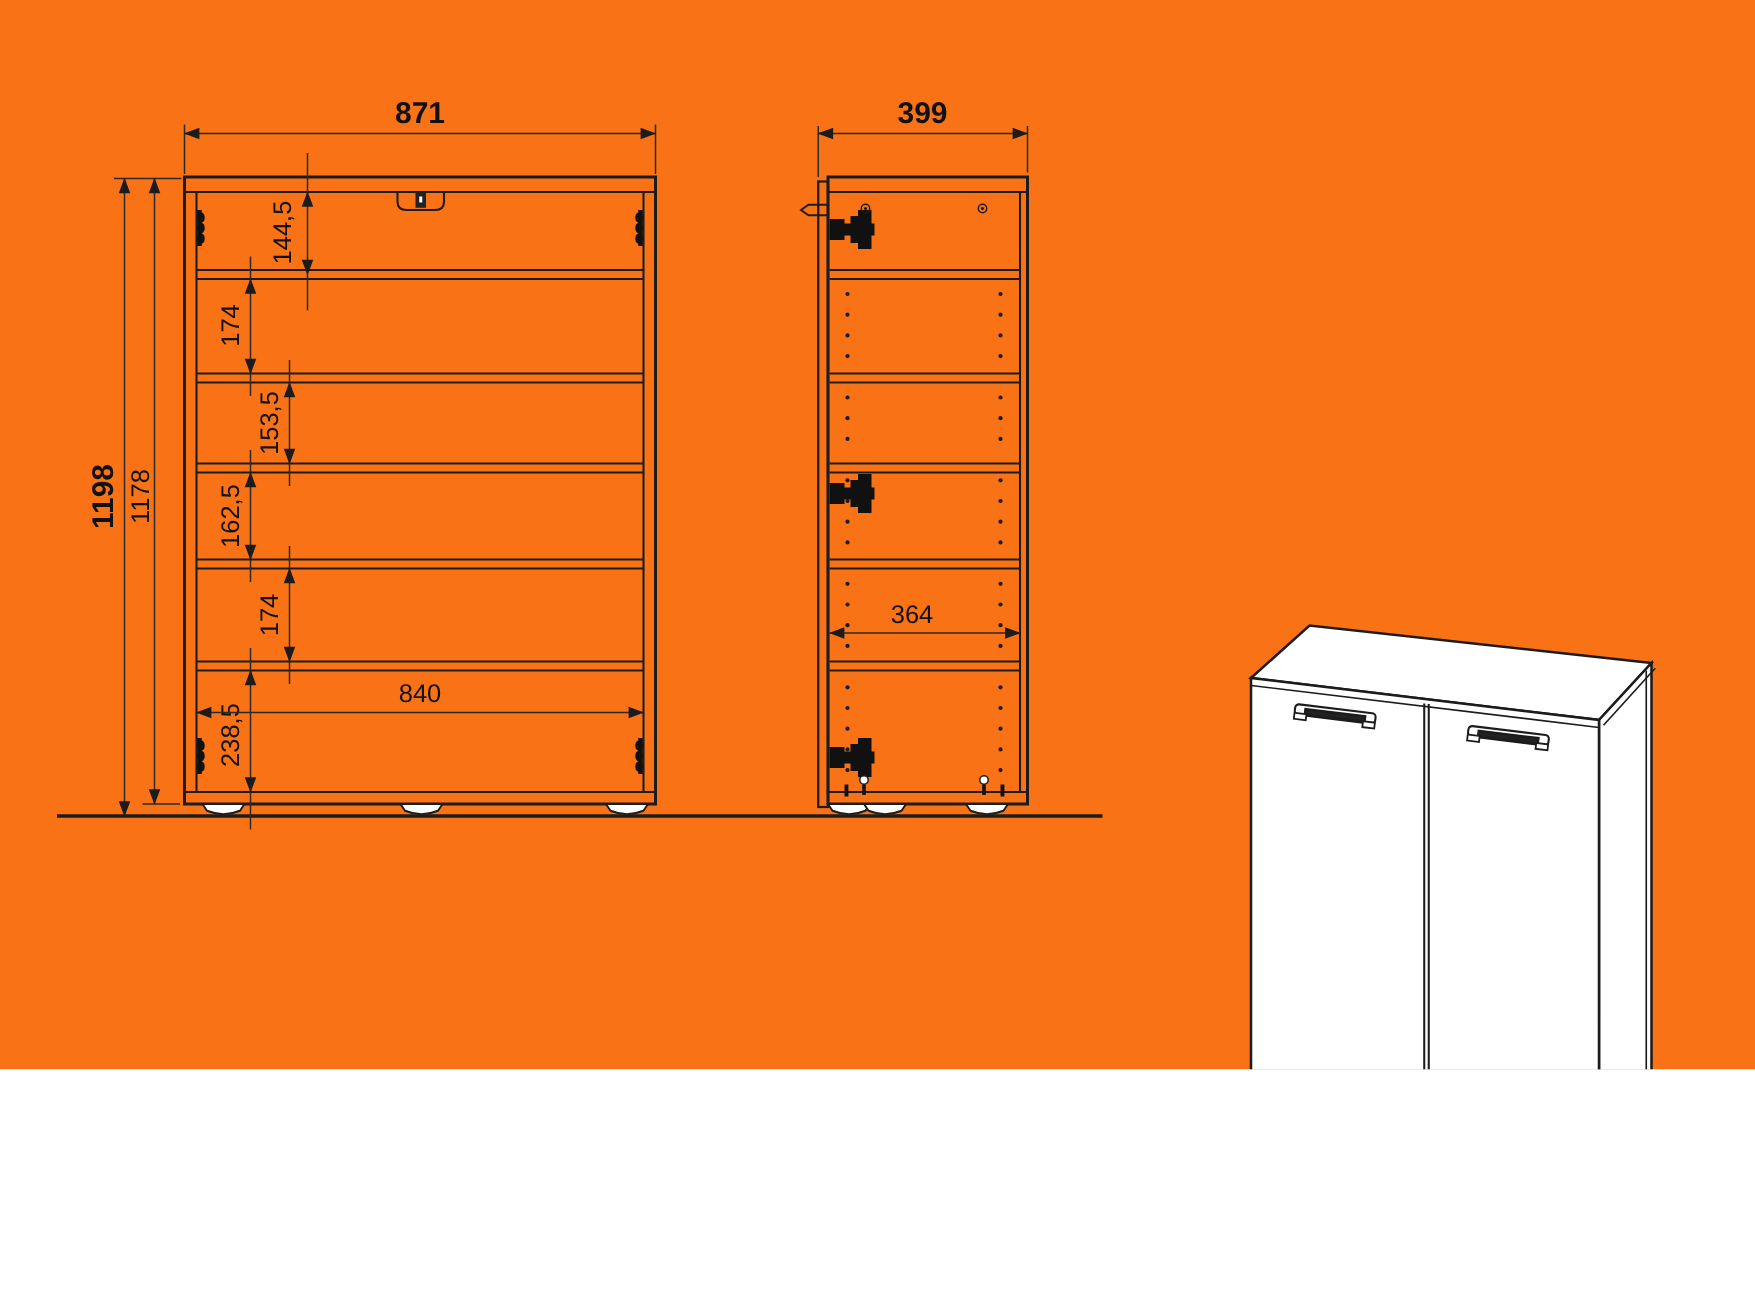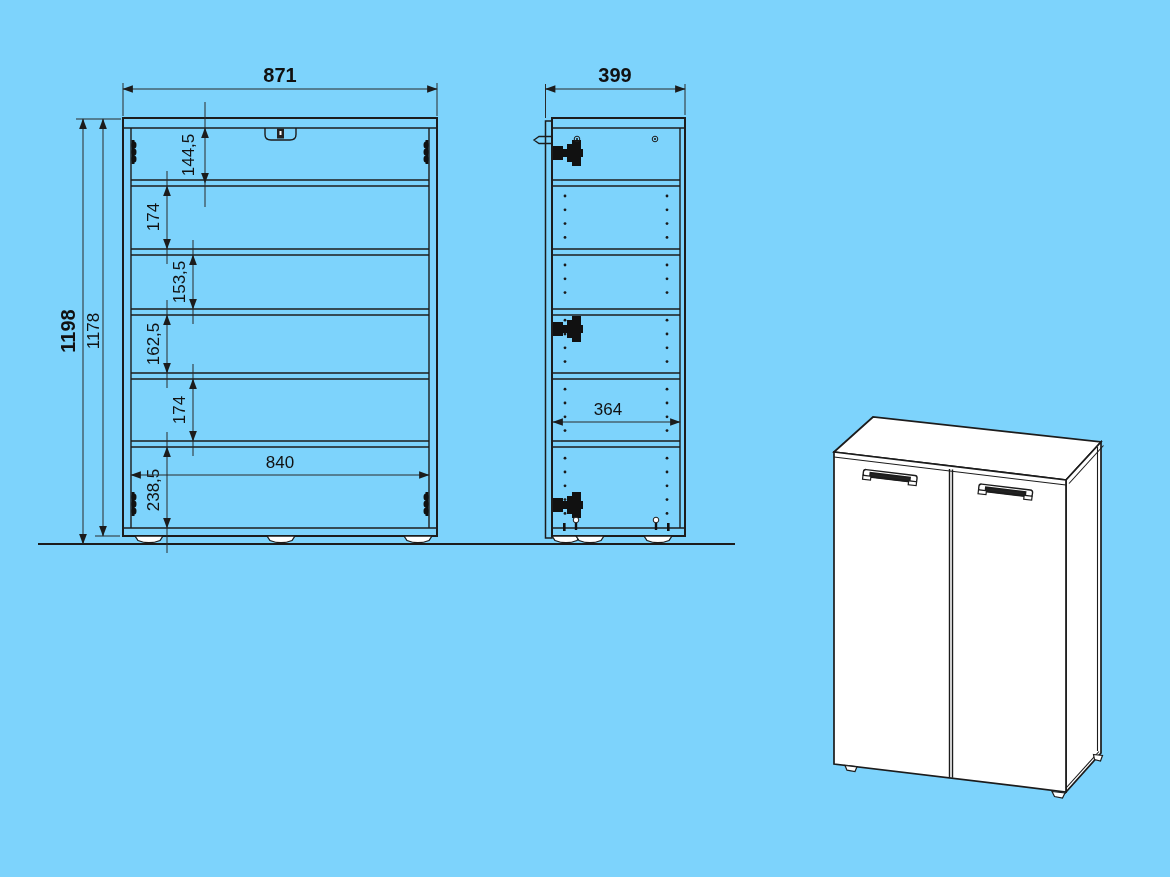--- a/index.html
+++ b/index.html
@@ -1,16 +1,16 @@
 <!DOCTYPE html>
 <html><head>
 <meta charset="utf-8">
 <style>
   html,body{margin:0;padding:0;background:#ffffff;}
-  .stage{position:relative;width:1170px;height:877px;background:#7dd3fc;overflow:hidden;
+  .stage{position:relative;width:1170px;height:713px;background:#f97316;overflow:hidden;
          font-family:"Liberation Sans",sans-serif;}
   svg{display:block;}
   .dim{font-family:"Liberation Sans",sans-serif;font-size:17px;fill:#111;}
   .dim-bold{font-family:"Liberation Sans",sans-serif;font-size:20px;font-weight:bold;fill:#111;}
   .ln{stroke:#1c1c1c;fill:none;}
   .w2{stroke-width:2;}
   .w14{stroke-width:1.4;}
   .w1{stroke-width:1;}
   .dimln{stroke:#2a2a2a;stroke-width:1;fill:none;}
 </style>

